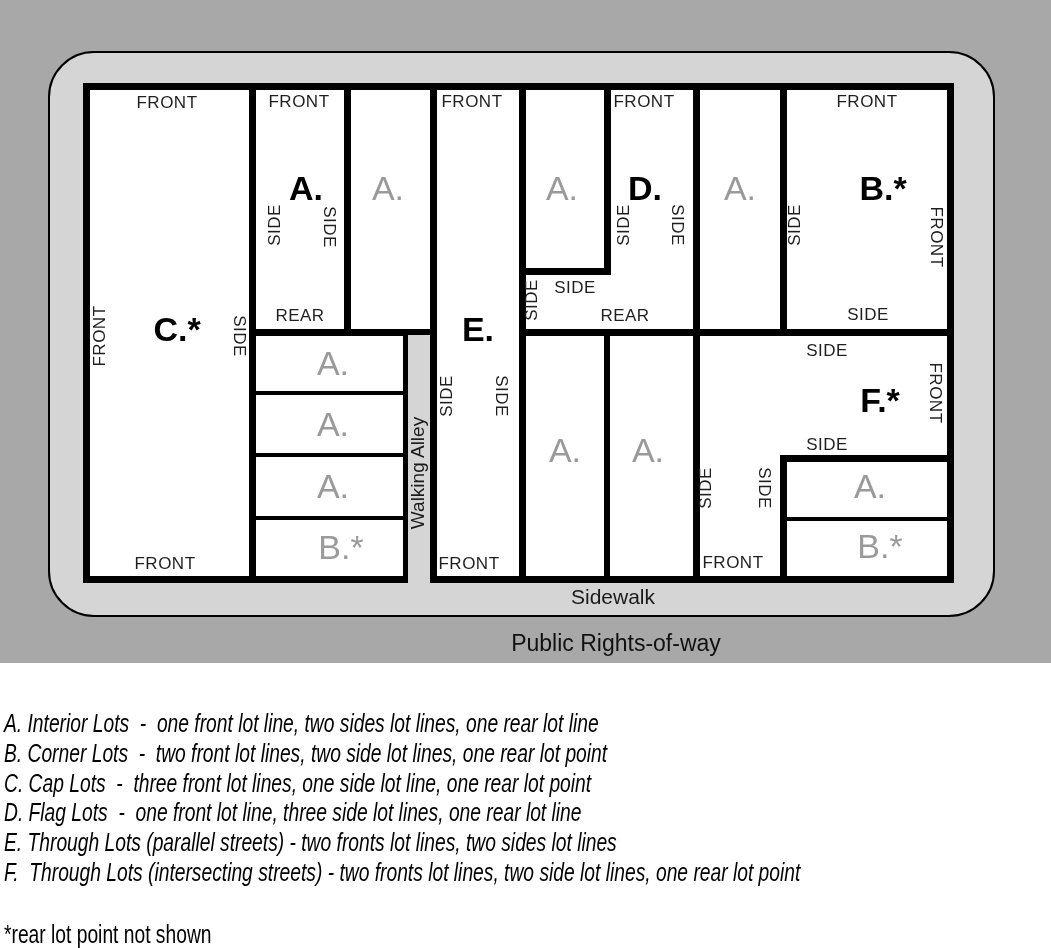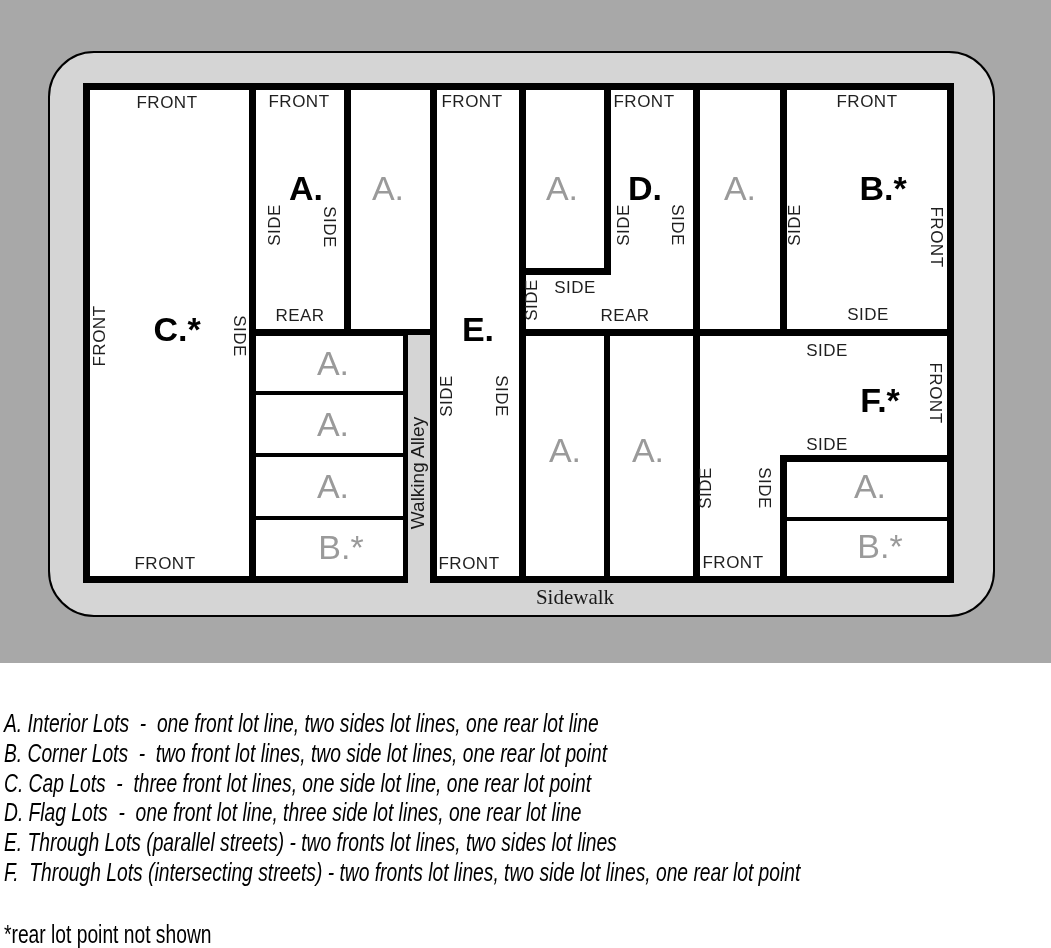--- a/index.html
+++ b/index.html
@@ -104,21 +104,22 @@
       <div class="lbl edge rpos" style="left: 935px; top: 393px;">FRONT</div>
       <div class="lbl edge" style="left: 827px; top: 445px;">SIDE</div>
       <div class="lbl edge rneg" style="left: 706px; top: 488px;">SIDE</div>
       <div class="lbl edge rpos" style="left: 764px; top: 488px;">SIDE</div>
       <div class="lbl edge" style="left: 733px; top: 563px;">FRONT</div>
       <div class="lbl biggray" style="left: 870px; top: 486px;">A.</div>
       <div class="lbl biggray" style="left: 880px; top: 546px;">B.*</div>
     </div>
 
   <div class="lbl alley-lbl rneg" style="left:418px;top:473px;">Walking Alley</div>
-  <div class="lbl sidewalk-lbl" style="left:575px;top:597px;font-family:Liberation Serif, serif;">Sidewalk</div>
+  <div class="lbl sidewalk-lbl" style="left:613px;top:597px;">Sidewalk</div>
+  <div class="lbl row-lbl" style="left:616px;top:643px;">Public Rights-of-way</div>
 
   <div class="legend">
     <div class="legend-line">A. Interior Lots  -  one front lot line, two sides lot lines, one rear lot line</div>
     <div class="legend-line">B. Corner Lots  -  two front lot lines, two side lot lines, one rear lot point</div>
     <div class="legend-line">C. Cap Lots  -  three front lot lines, one side lot line, one rear lot point</div>
     <div class="legend-line">D. Flag Lots  -  one front lot line, three side lot lines, one rear lot line</div>
     <div class="legend-line">E. Through Lots (parallel streets) - two fronts lot lines, two sides lot lines</div>
     <div class="legend-line">F.  Through Lots (intersecting streets) - two fronts lot lines, two side lot lines, one rear lot point</div>
   </div>
   <div class="footnote">*rear lot point not shown</div>

